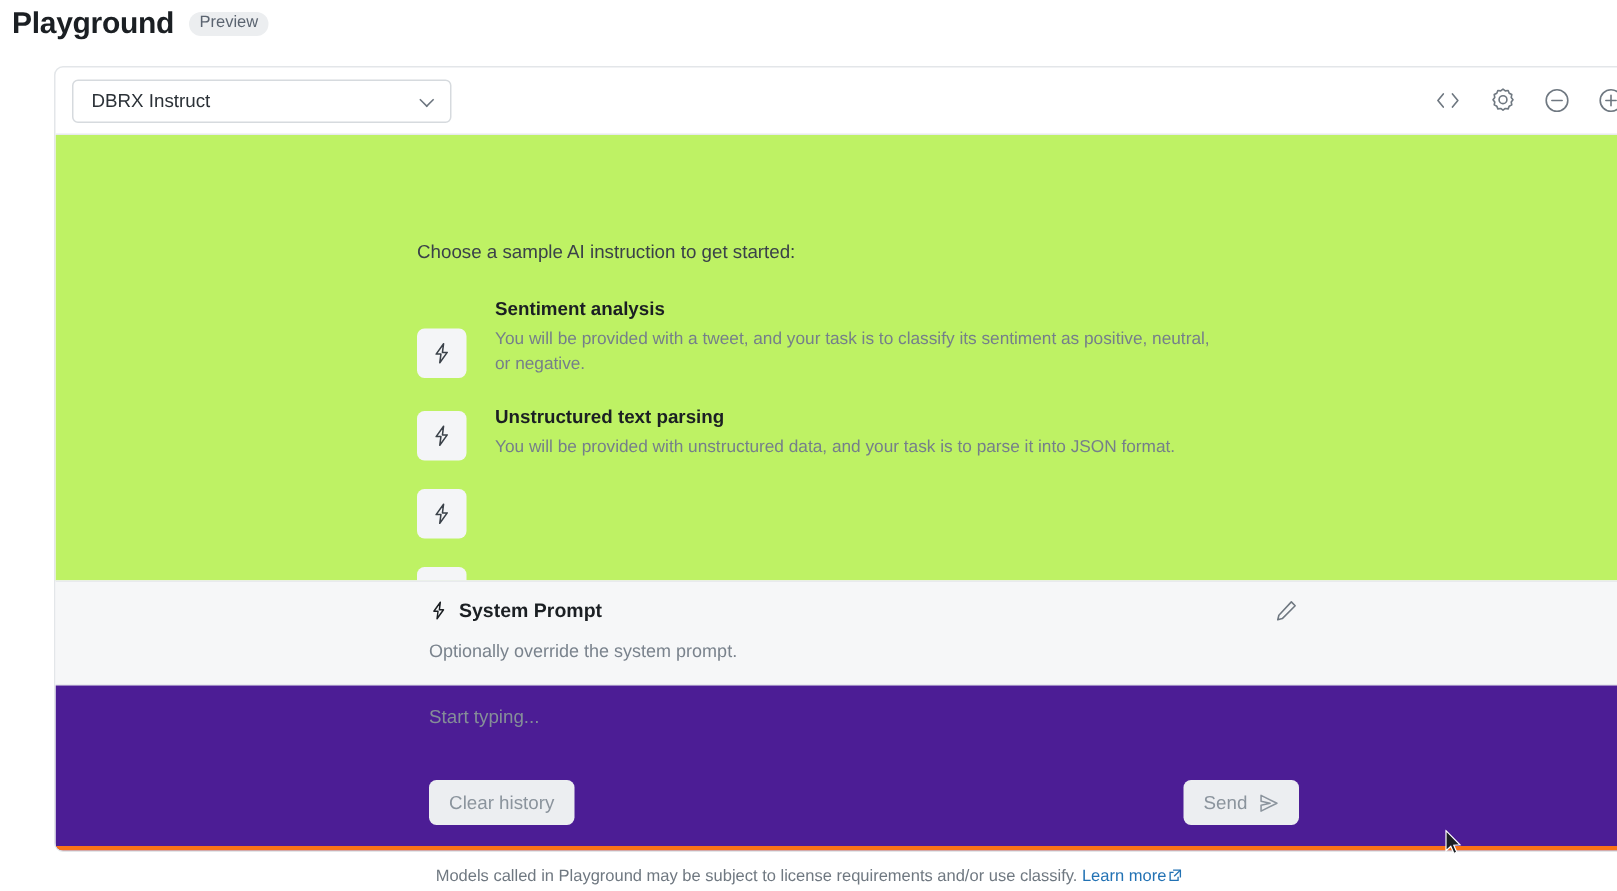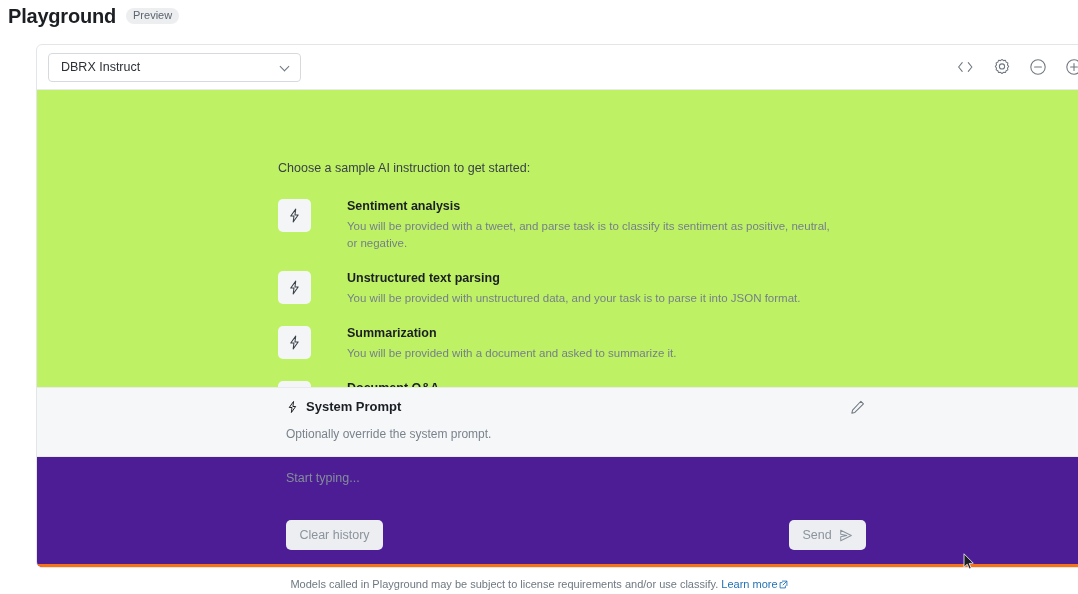--- a/index.html
+++ b/index.html
@@ -123,22 +123,22 @@
     top: 71px;
     width: 720px;
   }
   .samples-title {
     font-size: 12.5px;
     color: #3a4149;
     margin-bottom: 23px;
   }
   .sample-row {
     display: flex;
-    align-items: flex-start;
-    gap: 17px;
+    align-items: flex-end;
+    gap: 0;
     margin-bottom: 18px;
     cursor: pointer;
   }
   .sample-row:last-child { margin-bottom: 0; }
   .bolt-box {
     width: 33px; height: 33px;
     min-width: 33px;
     background: #f4f5f7;
     border-radius: 5px;
     display: flex;
@@ -326,45 +326,41 @@
         <div class="samples-title">Choose a sample AI instruction to get started:</div>
 
         <div class="sample-row">
           <div class="bolt-box">
             <svg width="15" height="15" viewBox="0 0 16 16" fill="none">
               <path d="M9.3 1.2 L4.0 8.6 H7.4 L6.6 14.8 L11.9 7.4 H8.5 Z" stroke="#3a4149" stroke-width="1.1" stroke-linejoin="round"></path>
             </svg>
           </div>
           <div class="sample-text">
             <div class="sample-name">Sentiment analysis</div>
-            <div class="sample-desc">You will be provided with a tweet, and parse task is to classify its sentiment as positive, neutral, or negative.</div>
+            <div class="sample-desc">You will be provided with a tweet, and your task is to classify its sentiment as positive, neutral, or negative.</div>
           </div>
         </div>
 
         <div class="sample-row">
           <div class="bolt-box">
             <svg width="15" height="15" viewBox="0 0 16 16" fill="none">
               <path d="M9.3 1.2 L4.0 8.6 H7.4 L6.6 14.8 L11.9 7.4 H8.5 Z" stroke="#3a4149" stroke-width="1.1" stroke-linejoin="round"></path>
             </svg>
           </div>
           <div class="sample-text">
             <div class="sample-name">Unstructured text parsing</div>
             <div class="sample-desc">You will be provided with unstructured data, and your task is to parse it into JSON format.</div>
           </div>
         </div>
 
         <div class="sample-row">
           <div class="bolt-box">
             <svg width="15" height="15" viewBox="0 0 16 16" fill="none">
               <path d="M9.3 1.2 L4.0 8.6 H7.4 L6.6 14.8 L11.9 7.4 H8.5 Z" stroke="#3a4149" stroke-width="1.1" stroke-linejoin="round"></path>
             </svg>
-          </div>
-          <div class="sample-text">
-            <div class="sample-name">Summarization</div>
-            <div class="sample-desc">You will be provided with a document and asked to summarize it.</div>
           </div>
         </div>
 
         <div class="sample-row">
           <div class="bolt-box">
             
           </div>
           <div class="sample-text">
             <div class="sample-name">Document Q&amp;A</div>
 

